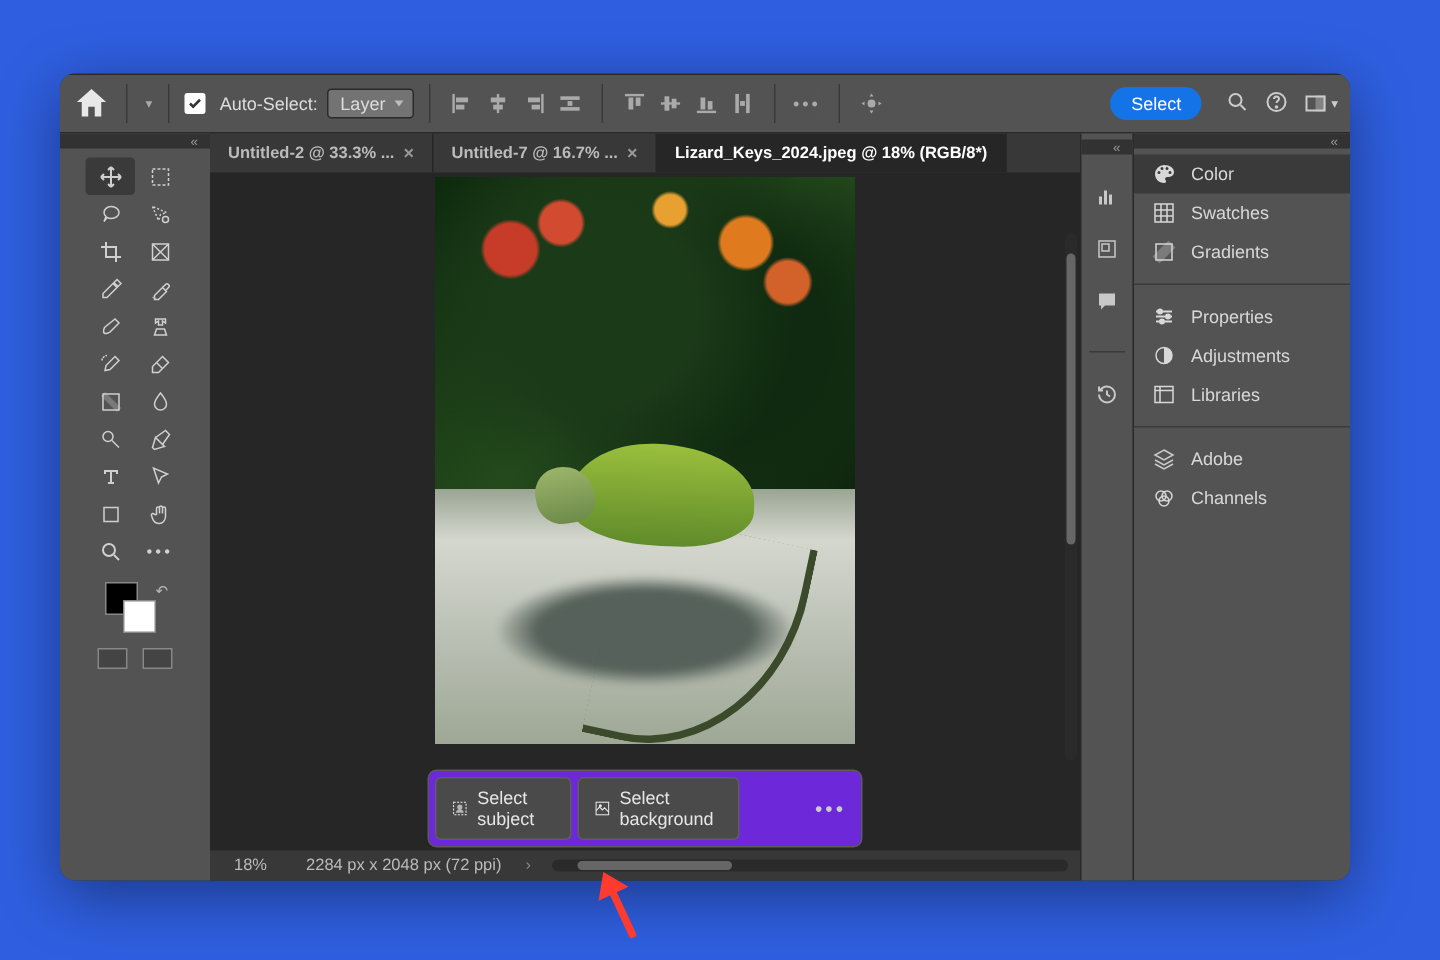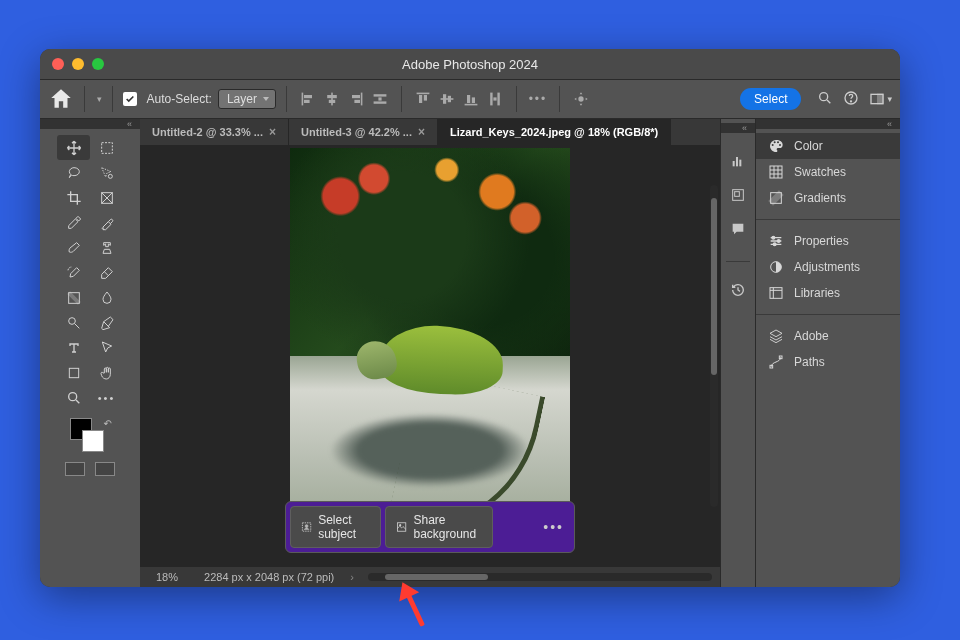--- a/index.html
+++ b/index.html
@@ -55,21 +55,21 @@
      radial-gradient(circle at 56% 10%, #e8a030 0 4%, transparent 5%),
      radial-gradient(circle at 40% 40%, #1b3a18 0 30%, transparent 60%),
      radial-gradient(circle at 70% 50%, #0f2a10 0 30%, transparent 60%),
      linear-gradient(135deg,#0e2a0e,#244a1c,#0d230d);}
   .ground{position:absolute;left:0;right:0;top:55%;bottom:0;
     background:linear-gradient(180deg,#9aa593,#d5d7cf 20%,#b9bfb3 60%,#9ea895);}
   .shadow{position:absolute;left:14%;top:70%;width:72%;height:20%;background:radial-gradient(ellipse at center,#55615a 0 50%,transparent 70%);filter:blur(2px);}
   .liz-body{position:absolute;left:32%;top:47%;width:44%;height:18%;background:linear-gradient(180deg,#9bbf3d,#5f8b2a);border-radius:50% 60% 45% 55%/60% 60% 40% 40%;transform:rotate(2deg);}
   .liz-head{position:absolute;left:24%;top:51%;width:14%;height:10%;background:linear-gradient(180deg,#9bb46a,#6e8b4a);border-radius:50% 60% 40% 50%;transform:rotate(-10deg);}
   .liz-tail{position:absolute;left:40%;top:62%;width:46%;height:40%;border-right:5px solid #3a4a2b;border-bottom:5px solid #3a4a2b;border-radius:0 0 80% 0;transform:rotate(12deg);}
-  .ctxbar { position:absolute; bottom:14px; left:50%; transform:translateX(-50%); background:#4c1d95; border:1px solid #5a5a5a; border-radius:6px; display:flex; align-items:center; padding:4px; gap:4px; }
+  .ctxbar { position:absolute; bottom:2px; left:50%; transform:translateX(-50%); background:#6d28d9; border:1px solid #5a5a5a; border-radius:6px; display:flex; align-items:center; padding:4px; gap:4px; }
   .ctx-btn { display:flex; align-items:center; gap:6px; padding:6px 10px; border:1px solid #5e5e5e; border-radius:4px; color:#e6e6e6; font-size:12px; background:#4a4a4a; }
   .ctx-icon { color:#bbb; padding:6px 8px; }
   .ctx-dots{color:#ccc;padding:0 6px;font-size:14px;letter-spacing:2px;}
   .statusbar { height:20px; background:#383838; display:flex; align-items:center; font-size:11px; color:#bbb; }
   .statusbar .zoom{padding:0 16px;}
   .statusbar .dim{padding:0 10px; flex:0 0 auto;}
   .statusbar .carrot{color:#888;padding:0 6px;}
   .scroll-h{flex:1;margin:0 8px;height:8px;background:#2a2a2a;border-radius:4px;position:relative;}
   .scroll-h::after{content:"";position:absolute;left:5%;width:30%;top:1px;bottom:1px;background:#666;border-radius:4px;}
   .vscroll{position:absolute;right:2px;top:40px;bottom:60px;width:8px;background:#2a2a2a;border-radius:4px;}
@@ -88,28 +88,20 @@
   svg.icn{flex-shrink:0;}
 
   .arrow-annot { position:absolute; left:388px; bottom:8px; color:#ff3b30; transform:rotate(-25deg); }
   .arrow-annot svg{width:50px;height:50px;}
 </style>
 </head>
 <body>
 
 <div class="window">
 
-  <div class="titlebar">
-    <div class="traffic">
-      <span class="tred"></span>
-      <span class="tyel"></span>
-      <span class="tgrn"></span>
-    </div>
-    <div class="title">Adobe Photoshop 2024</div>
-  </div>
 
   <div class="optbar">
     <div class="home">
       <svg viewBox="0 0 24 24" fill="currentColor">
           <path d="M12 3l9 8h-3v9h-4v-6H10v6H6v-9H3z"></path>
         </svg>
     </div>
     <div class="divider-v"></div>
     <div style="display:flex;align-items:center;gap:2px;">
       <svg viewBox="0 0 24 24" stroke="currentColor" fill="none" stroke-width="2">
@@ -371,21 +363,21 @@
       </div>
     </div>
 
     <div class="centercol">
       <div class="tabbar">
         <div class="tab">
           <span>Untitled-2 @ 33.3% ...</span>
           <span class="close">×</span>
         </div>
         <div class="tab">
-          <span>Untitled-3 @ 42.2% ...</span>
+          <span>Untitled-7 @ 16.7% ...</span>
           <span class="close">×</span>
         </div>
         <div class="tab active">
           <span>Lizard_Keys_2024.jpeg @ 18% (RGB/8*)</span>
         </div>
       </div>
       <div class="canvaswrap">
         <div class="canvas">
           <div class="foliage"></div>
           <div class="ground"></div>
@@ -403,21 +395,21 @@
                 <path d="M7 18c1-3 3-4 5-4s4 1 5 4" fill="currentColor" opacity=".7"></path>
               </svg>
             <span>Select subject</span>
           </div>
           <div class="ctx-btn">
             <svg viewBox="0 0 24 24" fill="none" stroke="currentColor" stroke-width="1.5">
                 <rect x="3" y="3" width="18" height="18"></rect>
                 <path d="M3 15l5-5 4 4 3-3 6 6"></path>
                 <circle cx="9" cy="8" r="1.5" fill="currentColor"></circle>
               </svg>
-            <span>Share background</span>
+            <span>Select background</span>
           </div>
           <div class="ctx-icon"><svg viewBox="0 0 24 24" stroke="currentColor" fill="none" stroke-width="1.5">
                 <rect x="5" y="5" width="14" height="14"></rect>
                 <circle cx="5" cy="5" r="1.5"></circle>
                 <circle cx="19" cy="5" r="1.5"></circle>
                 <circle cx="5" cy="19" r="1.5"></circle>
                 <circle cx="19" cy="19" r="1.5"></circle>
               </svg></div>
           <div class="ctx-icon"><svg viewBox="0 0 24 24">
                 <circle cx="12" cy="12" r="8" fill="none" stroke="currentColor" stroke-width="1.5"></circle>
@@ -516,25 +508,25 @@
       <div class="hr"></div>
       <div class="panel-block" id="pg3">
           <div class="panel-row">
             <svg class="icn" viewBox="0 0 24 24" fill="none" stroke="currentColor" stroke-width="1.5">
               <path d="M12 3l9 5-9 5-9-5zM3 13l9 5 9-5M3 17l9 5 9-5" opacity=".9"></path>
             </svg>
             <span>Adobe</span>
           </div>
           <div class="panel-row">
             <svg class="icn" viewBox="0 0 24 24" fill="none" stroke="currentColor" stroke-width="1.5">
-              <path d="M5 19c0-8 14-6 14-14"></path>
-              <rect x="3" y="17" width="4" height="4"></rect>
-              <rect x="17" y="3" width="4" height="4"></rect>
-            </svg>
-            <span>Paths</span>
+              <circle cx="9" cy="10" r="5"></circle>
+              <circle cx="15" cy="10" r="5"></circle>
+              <circle cx="12" cy="15" r="5"></circle>
+            </svg>
+            <span>Channels</span>
           </div>
         </div>
     </div>
   </div>
 </div>
 
 <div class="arrow-annot">
   <svg viewBox="0 0 50 50">
       <path d="M25 48 L25 8" stroke="#ff3b30" stroke-width="5" stroke-linecap="round"></path>
       <path d="M25 2 L14 18 L36 18 Z" fill="#ff3b30"></path>

